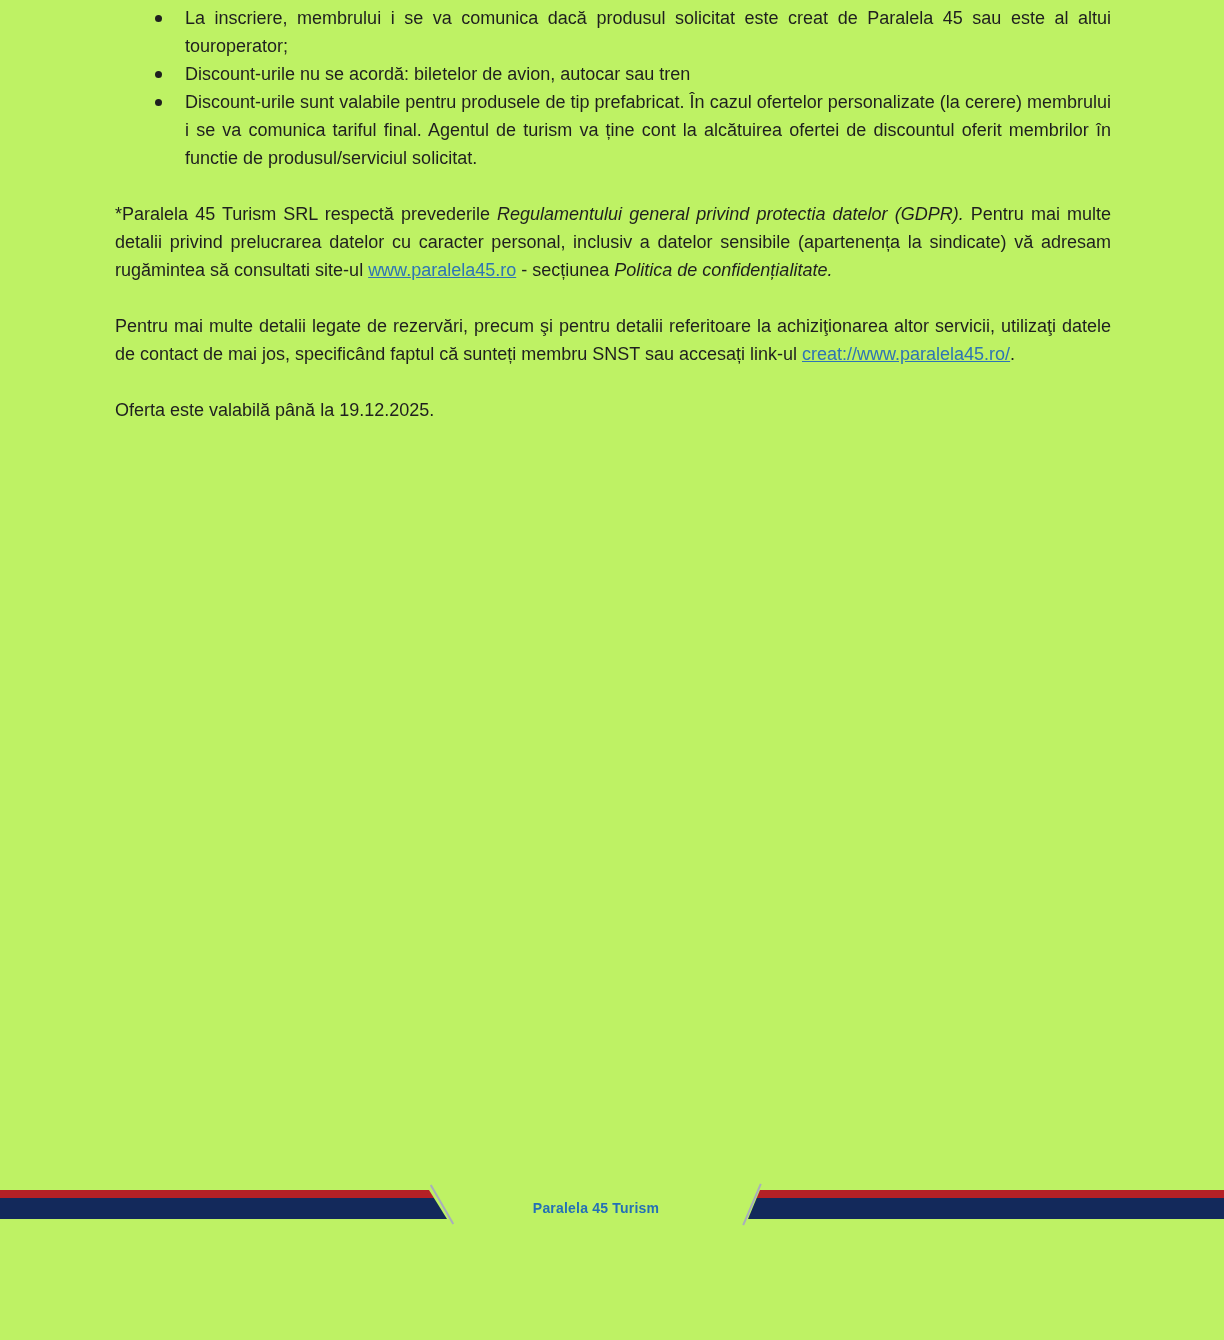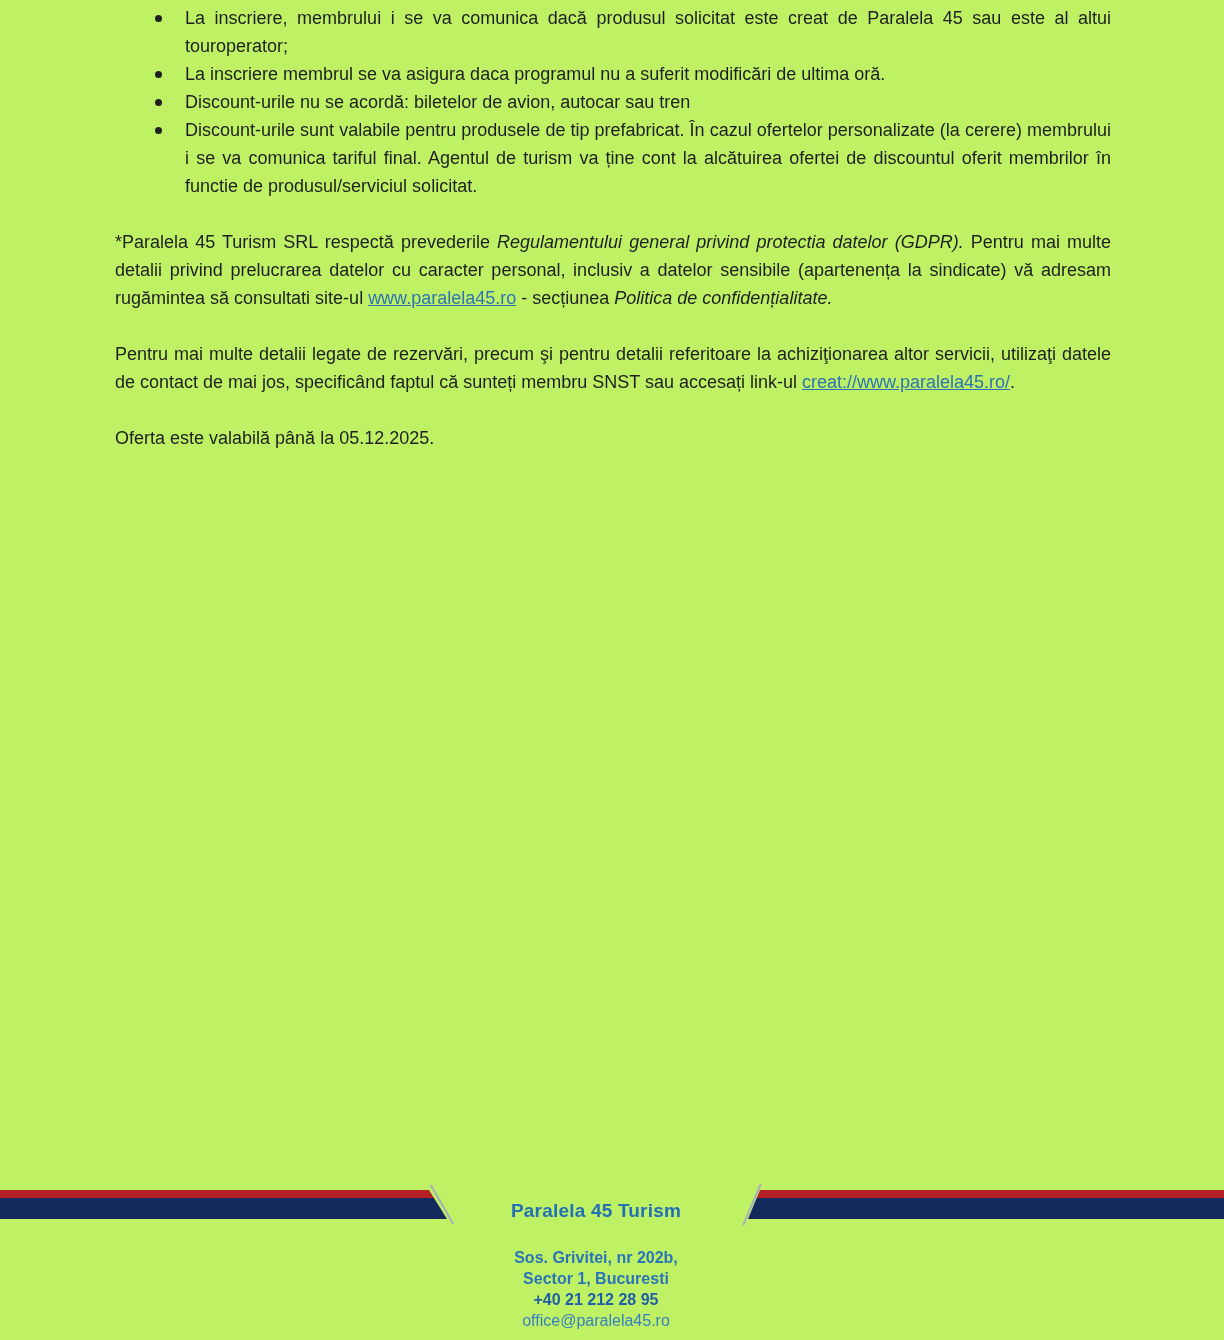--- a/index.html
+++ b/index.html
@@ -73,21 +73,21 @@
   .cut-line-right { left: 751px; transform: rotate(23deg); }
 
   .footer-text {
     position: absolute;
     left: 446px;
     top: 1200px;
     width: 300px;
     text-align: center;
   }
   .footer-brand {
-    font-size: 19px;
+    font-size: 14px;
     font-weight: bold;
     color: #2470b6;
     letter-spacing: 0.2px;
   }
   .footer-address {
     margin-top: 25px;
     font-size: 16px;
     line-height: 21px;
   }
   .footer-address .addr-line { font-weight: bold; color: #2b74ba; }
@@ -95,40 +95,33 @@
   .footer-address .email     { font-weight: normal; color: #3a7fc1; }
 </style>
 </head>
 <body>
 
 <div class="page">
 
   <div class="content">
     <ul class="bullet-list">
         <li><span>La inscriere, membrului i se va comunica dacă produsul solicitat este creat de Paralela 45 sau este al altui touroperator;</span></li>
-        <li><span>La inscriere membrul se va asigura daca programul nu a suferit modificări de ultima oră.</span></li>
         <li><span>Discount-urile nu se acordă: biletelor de avion, autocar sau tren</span></li>
         <li><span>Discount-urile sunt valabile pentru produsele de tip prefabricat. În cazul ofertelor personalizate (la cerere) membrului i se va comunica tariful final. Agentul de turism va ține cont la alcătuirea ofertei de discountul oferit membrilor în functie de produsul/serviciul solicitat.</span></li>
       </ul>
 
     <div class="paragraphs">
         <p><span>*Paralela 45 Turism SRL respectă prevederile </span><span class="i">Regulamentului general privind protectia datelor (GDPR).</span><span> Pentru mai multe detalii privind prelucrarea datelor cu caracter personal, inclusiv a datelor sensibile (apartenența la sindicate) vă adresam rugămintea să consultati site-ul </span><a class="link">www.paralela45.ro</a><span> - secțiunea </span><span class="i">Politica de confidențialitate.</span></p>
         <p><span>Pentru mai multe detalii legate de rezervări, precum şi pentru detalii referitoare la achiziţionarea altor servicii, utilizaţi datele de contact de mai jos, specificând faptul că sunteți membru SNST sau accesați link-ul </span><a class="link">creat://www.paralela45.ro/</a><span>.</span></p>
-        <p><span>Oferta este valabilă până la 05.12.2025.</span></p>
+        <p><span>Oferta este valabilă până la 19.12.2025.</span></p>
       </div>
   </div>
 
   <div class="stripe stripe-left"></div>
   <div class="stripe stripe-right"></div>
   <div class="cut-line cut-line-left"></div>
   <div class="cut-line cut-line-right"></div>
 
   <div class="footer-text">
     <div class="footer-brand">Paralela 45 Turism</div>
-    <div class="footer-address">
-      <div class="addr-line">Sos. Grivitei, nr 202b,</div>
-      <div class="addr-line">Sector 1, Bucuresti</div>
-      <div class="phone">+40 21 212 28 95</div>
-      <div class="email">office@paralela45.ro</div>
-    </div>
   </div>
 
 </div>
 
 </body></html>

